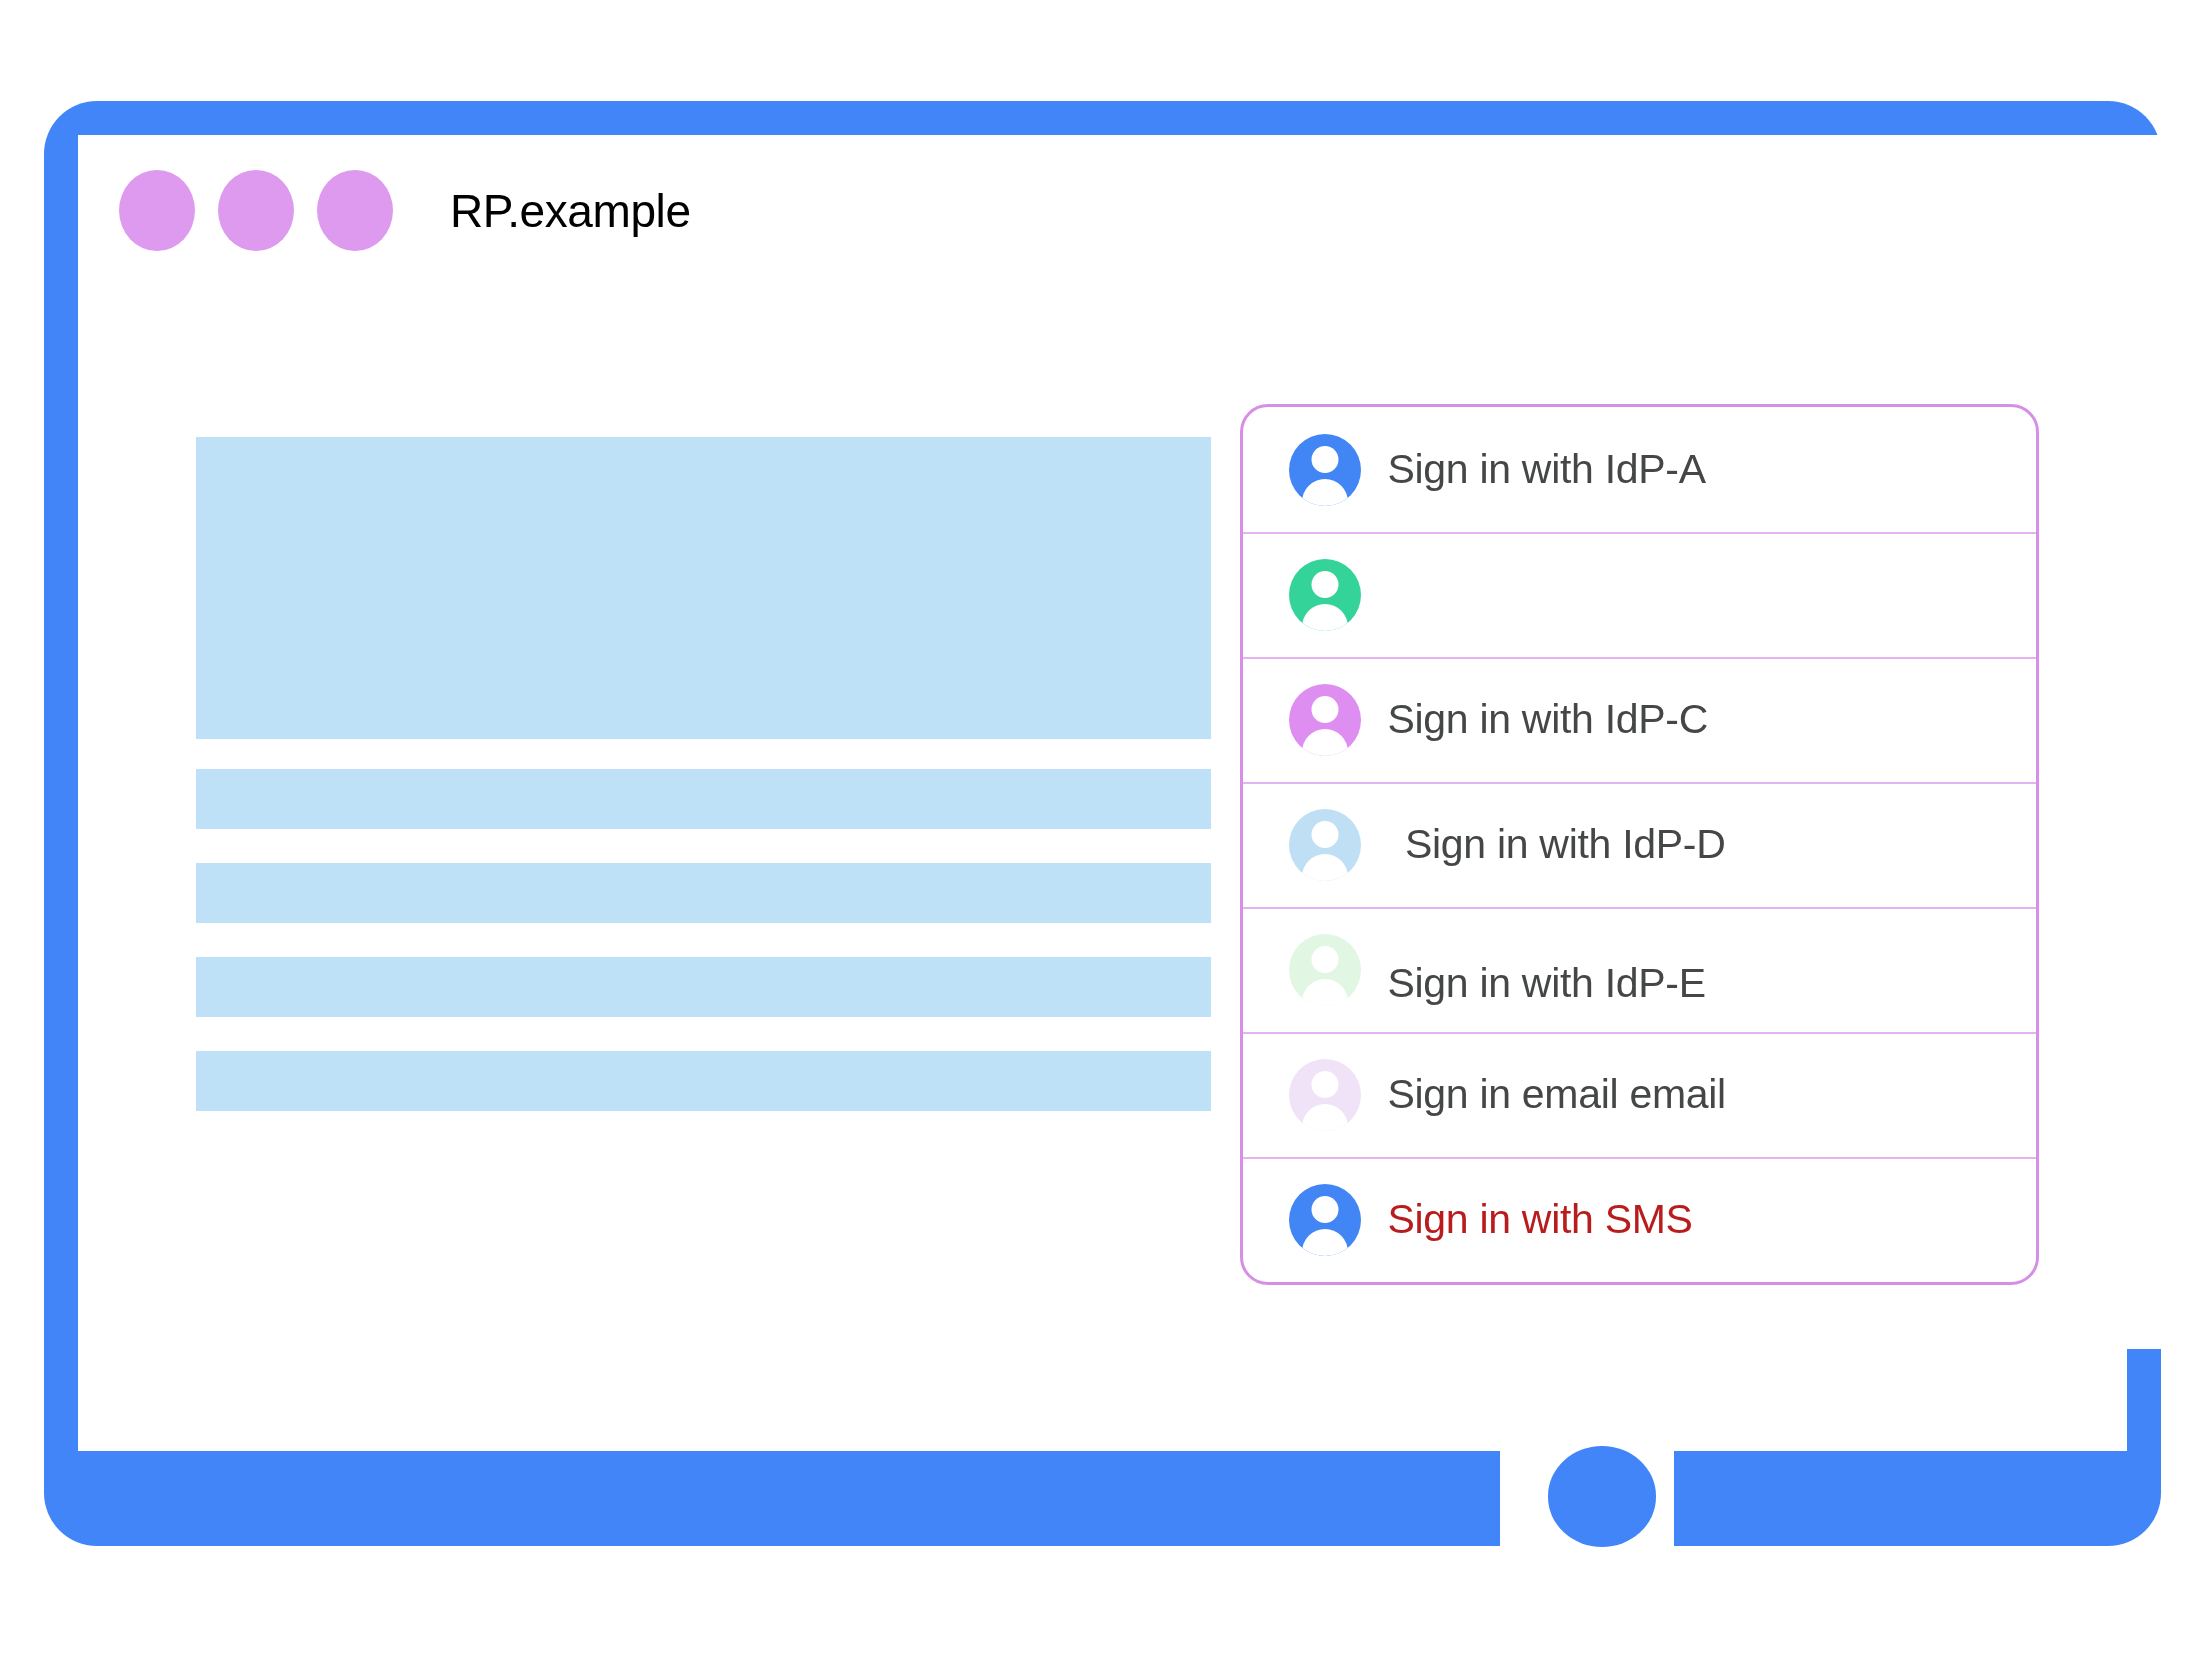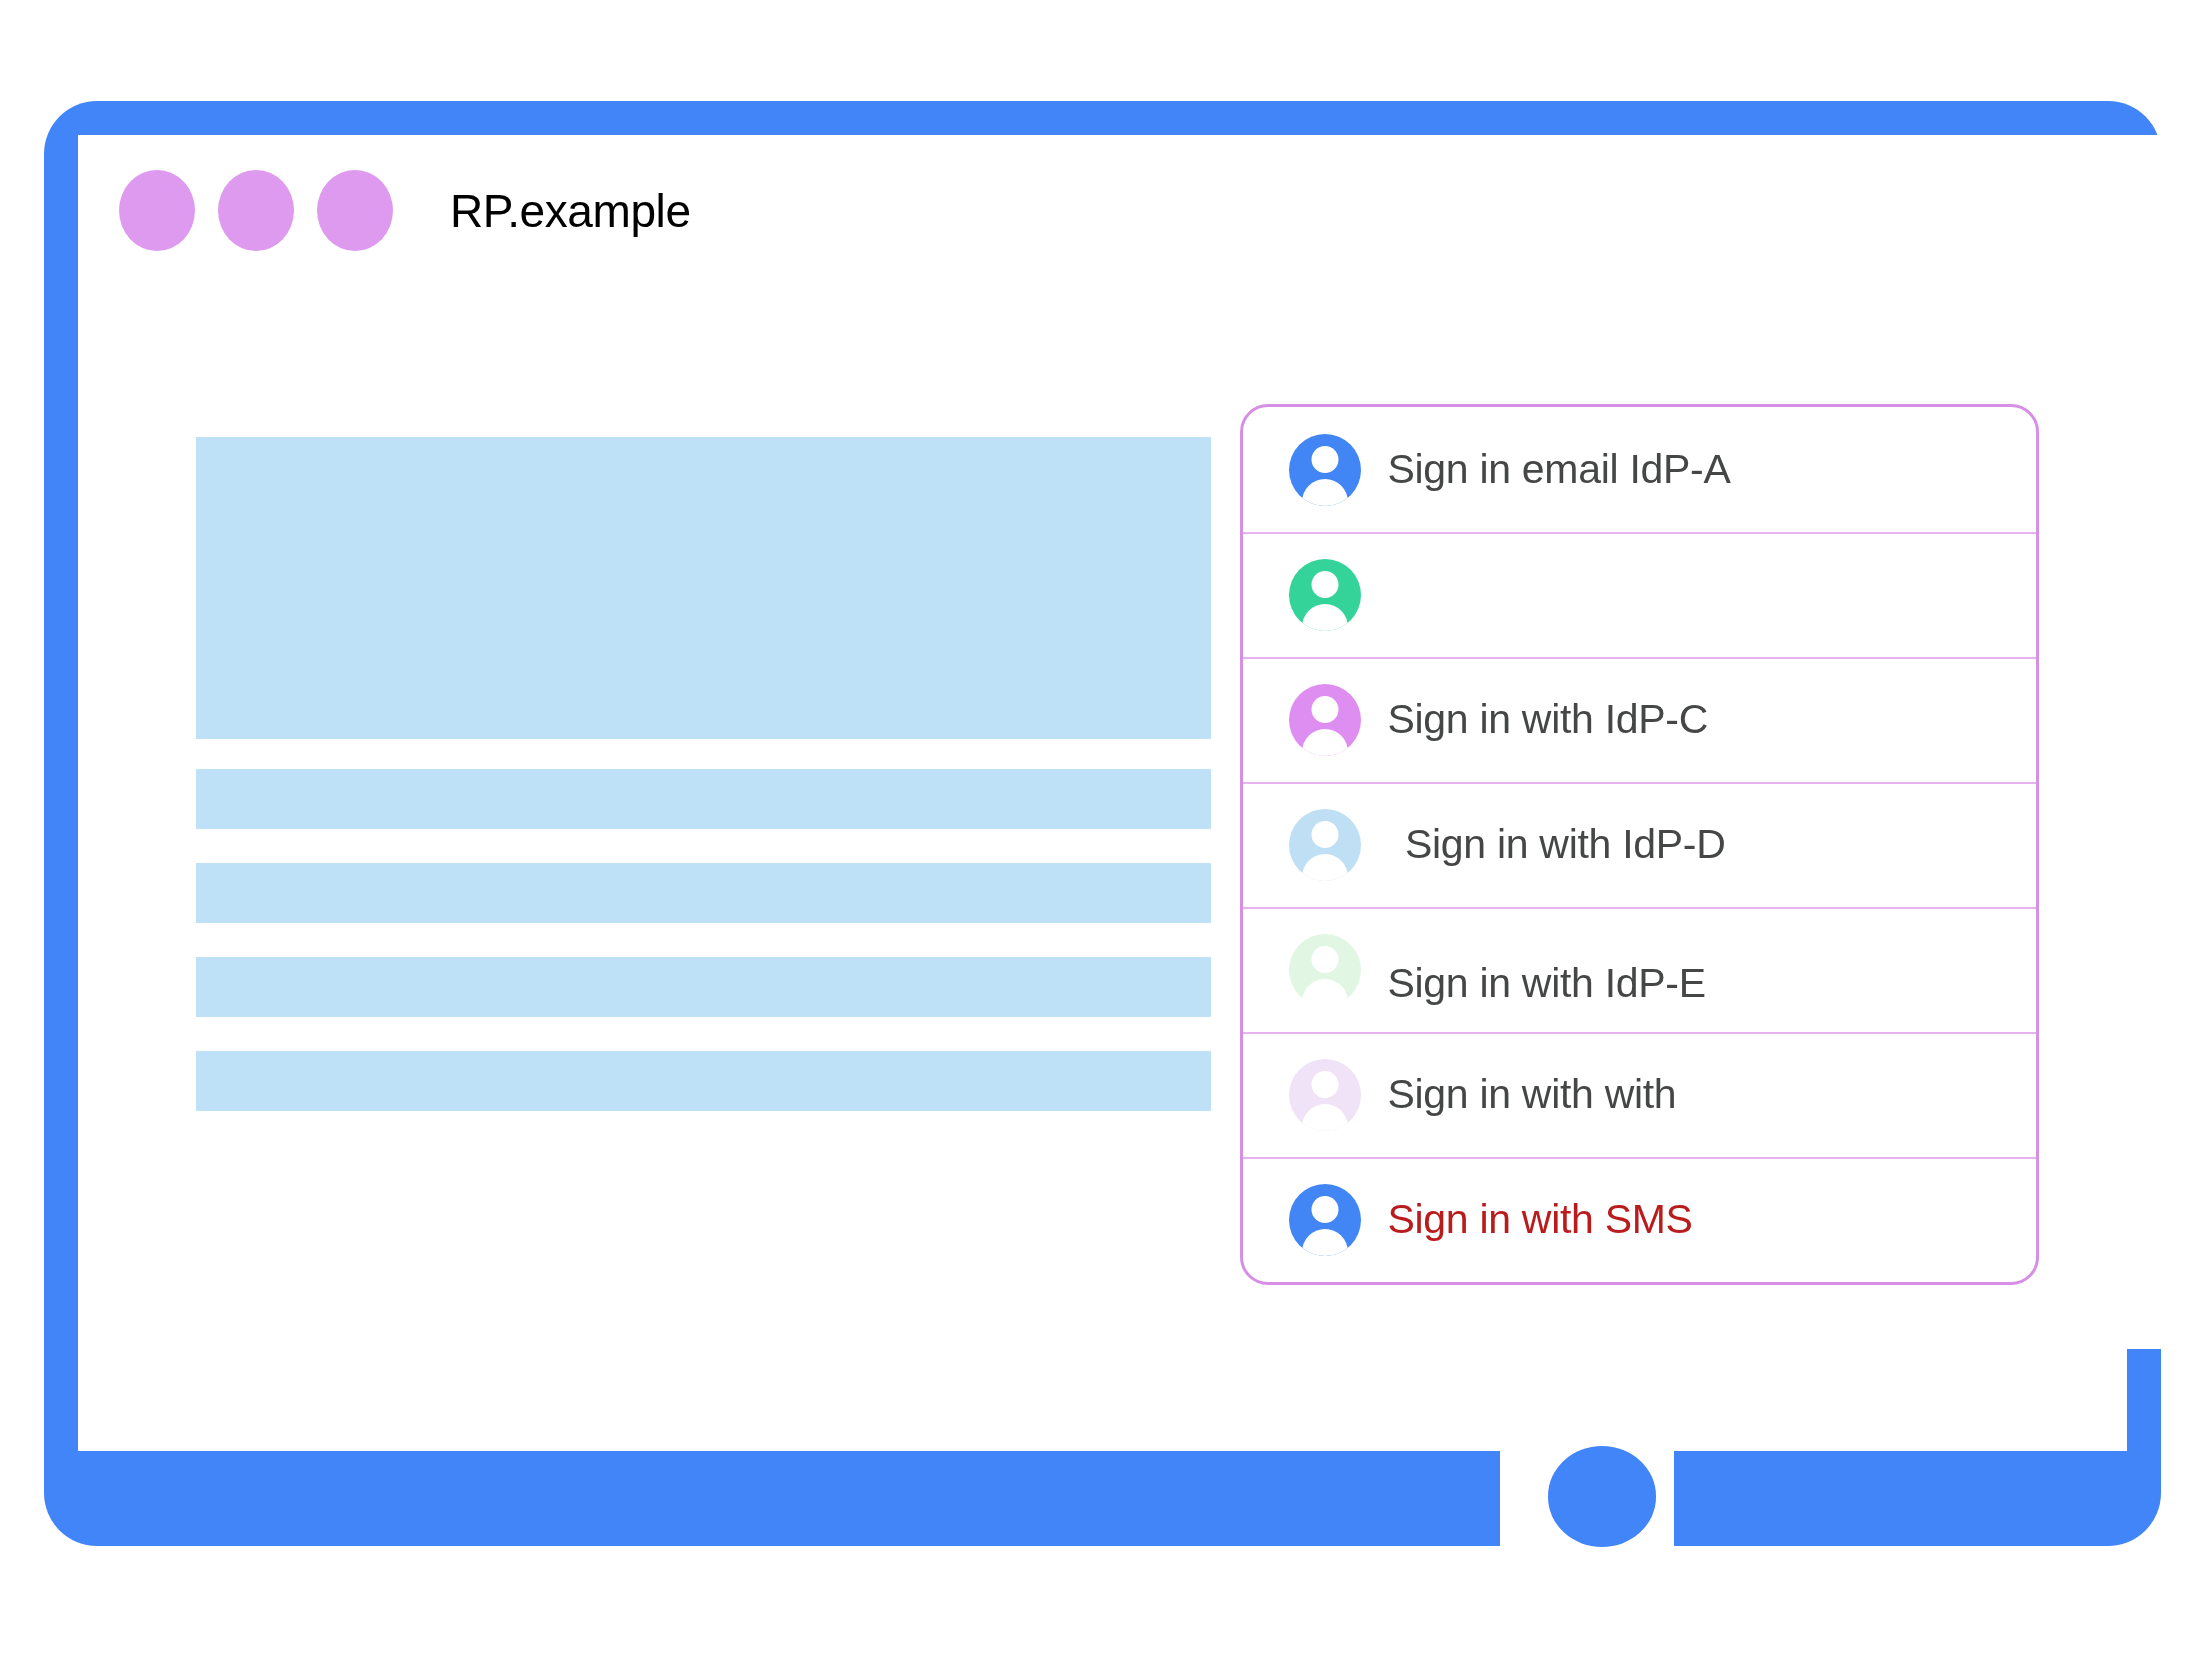--- a/index.html
+++ b/index.html
@@ -231,21 +231,21 @@
     <div class="placeholder-block pb-bar" style="background: rgb(191, 225, 247);"></div>
   </div>
 
   <div id="account-chooser" style="border-color: rgb(215, 143, 230);">
 
     <div class="account-row">
       <span class="avatar" style="background: rgb(66, 133, 244);">
         <span class="head"></span>
           <span class="body"></span>
       </span>
-      <span class="account-label" style="color: rgb(68, 71, 70);">Sign in email IdP-A</span>
+      <span class="account-label" style="color: rgb(68, 71, 70);">Sign in with IdP-A</span>
     </div>
 
     <div class="account-row">
       <span class="avatar" style="background: rgb(52, 211, 153);">
         <span class="head"></span>
           <span class="body"></span>
       </span>
     </div>
 
     <div class="account-row">
@@ -270,21 +270,21 @@
           <span class="body"></span>
       </span>
       <span class="account-label" style="color: rgb(68, 71, 70); margin-top: 28px;">Sign in with IdP-E</span>
     </div>
 
     <div class="account-row">
       <span class="avatar" style="background: rgb(240, 226, 247);">
         <span class="head"></span>
           <span class="body"></span>
       </span>
-      <span class="account-label" style="color: rgb(68, 71, 70);">Sign in with with</span>
+      <span class="account-label" style="color: rgb(68, 71, 70);">Sign in email email</span>
     </div>
 
     <div class="account-row">
       <span class="avatar" style="background: rgb(66, 133, 244);">
         <span class="head"></span>
           <span class="body"></span>
       </span>
       <span class="account-label" style="color: #b91c1c;">Sign in with SMS</span>
     </div>
 

